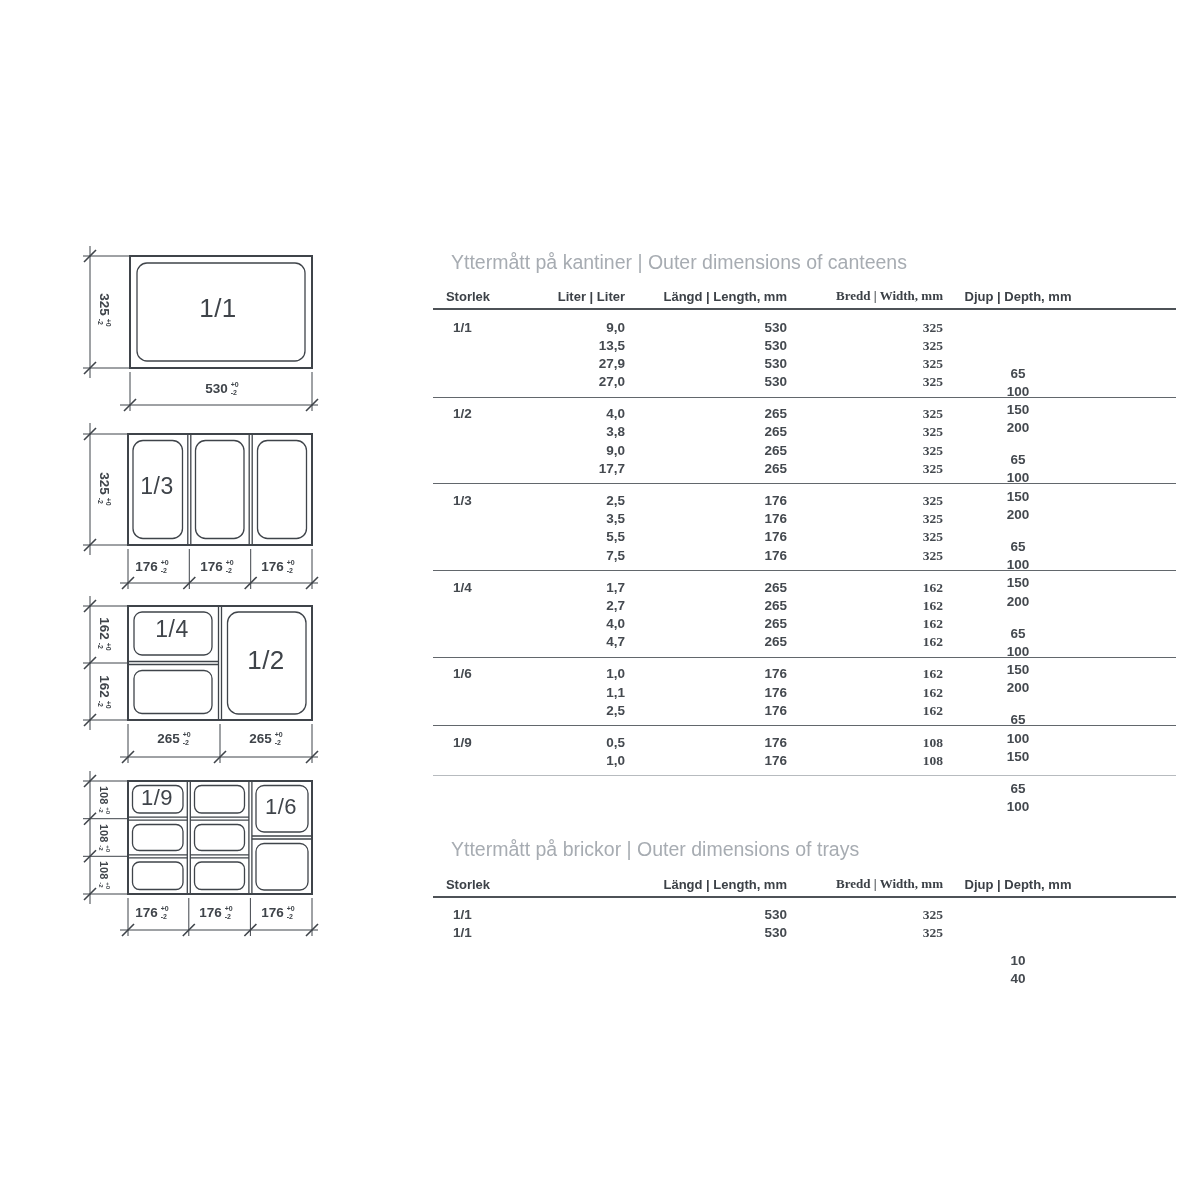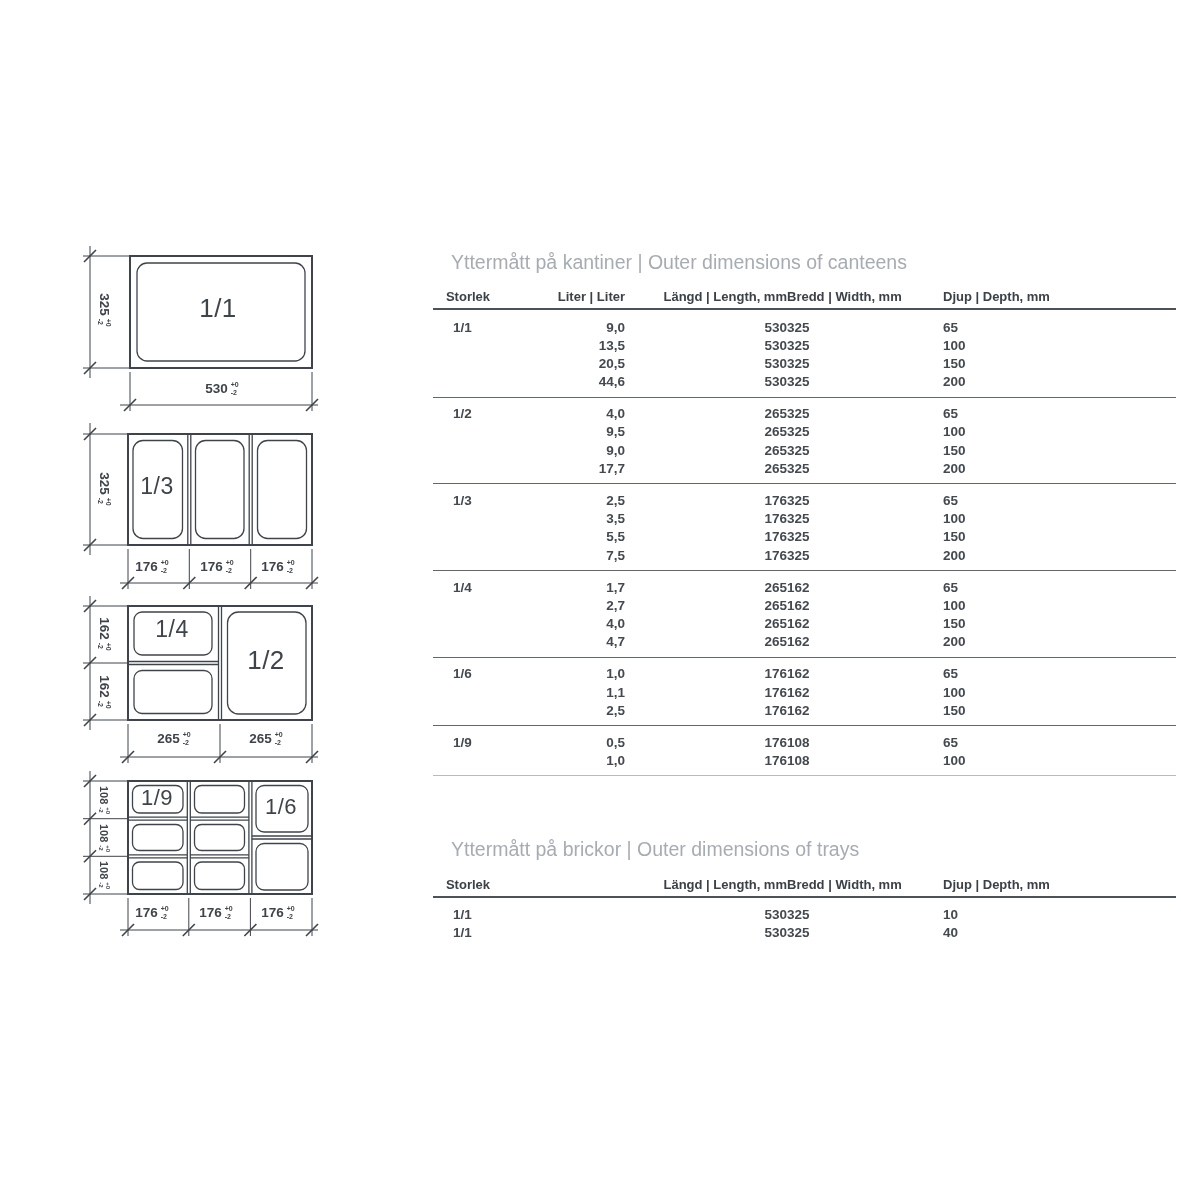--- a/index.html
+++ b/index.html
@@ -55,22 +55,22 @@
   .tbody{position:absolute;left:433px;width:743px;}
   .tgroup{padding:7.5px 0 5px 0;border-bottom:1px solid var(--rule-mid);}
   .tgroup-last{border-bottom-color:var(--rule-light);}
   .tbody-plain{padding-top:7px;}
   .trow{display:flex;height:18.3px;line-height:18.3px;font-size:13.5px;font-weight:600;color:var(--text);}
   .cell{display:block;}
   .c0{width:70px;padding-left:20px;text-align:left;}
   .h0{width:70px;text-align:center;}
   .c1{width:122px;text-align:right;}
   .c2{width:162px;text-align:right;}
-  .c3{width:156px;}
-  .c4{width:150px;text-align:left;}
+  .c3{width:156px;text-align:right;font-family:Liberation Serif, serif;}
+  .c4{width:150px;text-align:center;margin-top:46px;}
   .cL{width:284px;text-align:right;}
 </style>
 </head>
 <body>
 
 <svg class="draw-svg" style="left:78px;top:238px" width="250" height="182" viewBox="0 0 250 182">
   <line class="lw-thin" x1="12" y1="8" x2="12" y2="140"></line>
   <line class="lw-tick" x1="6" y1="24" x2="18" y2="12"></line>
   <line class="lw-tick" x1="6" y1="136" x2="18" y2="124"></line>
   <line class="lw-thin" x1="5" y1="18" x2="52" y2="18"></line>
@@ -315,44 +315,44 @@
       </div>
       <div class="trow">
         <div class="cell c0"></div>
         <div class="cell c1">13,5</div>
         <div class="cell c2">530</div>
         <div class="cell c3">325</div>
         <div class="cell c4">100</div>
       </div>
       <div class="trow">
         <div class="cell c0"></div>
-        <div class="cell c1">20,5</div>
+        <div class="cell c1">27,9</div>
         <div class="cell c2">530</div>
         <div class="cell c3">325</div>
         <div class="cell c4">150</div>
       </div>
       <div class="trow">
         <div class="cell c0"></div>
-        <div class="cell c1">44,6</div>
+        <div class="cell c1">27,0</div>
         <div class="cell c2">530</div>
         <div class="cell c3">325</div>
         <div class="cell c4">200</div>
       </div>
     </div>
     <div class="tgroup">
       <div class="trow">
         <div class="cell c0">1/2</div>
         <div class="cell c1">4,0</div>
         <div class="cell c2">265</div>
         <div class="cell c3">325</div>
         <div class="cell c4">65</div>
       </div>
       <div class="trow">
         <div class="cell c0"></div>
-        <div class="cell c1">9,5</div>
+        <div class="cell c1">3,8</div>
         <div class="cell c2">265</div>
         <div class="cell c3">325</div>
         <div class="cell c4">100</div>
       </div>
       <div class="trow">
         <div class="cell c0"></div>
         <div class="cell c1">9,0</div>
         <div class="cell c2">265</div>
         <div class="cell c3">325</div>
         <div class="cell c4">150</div>

